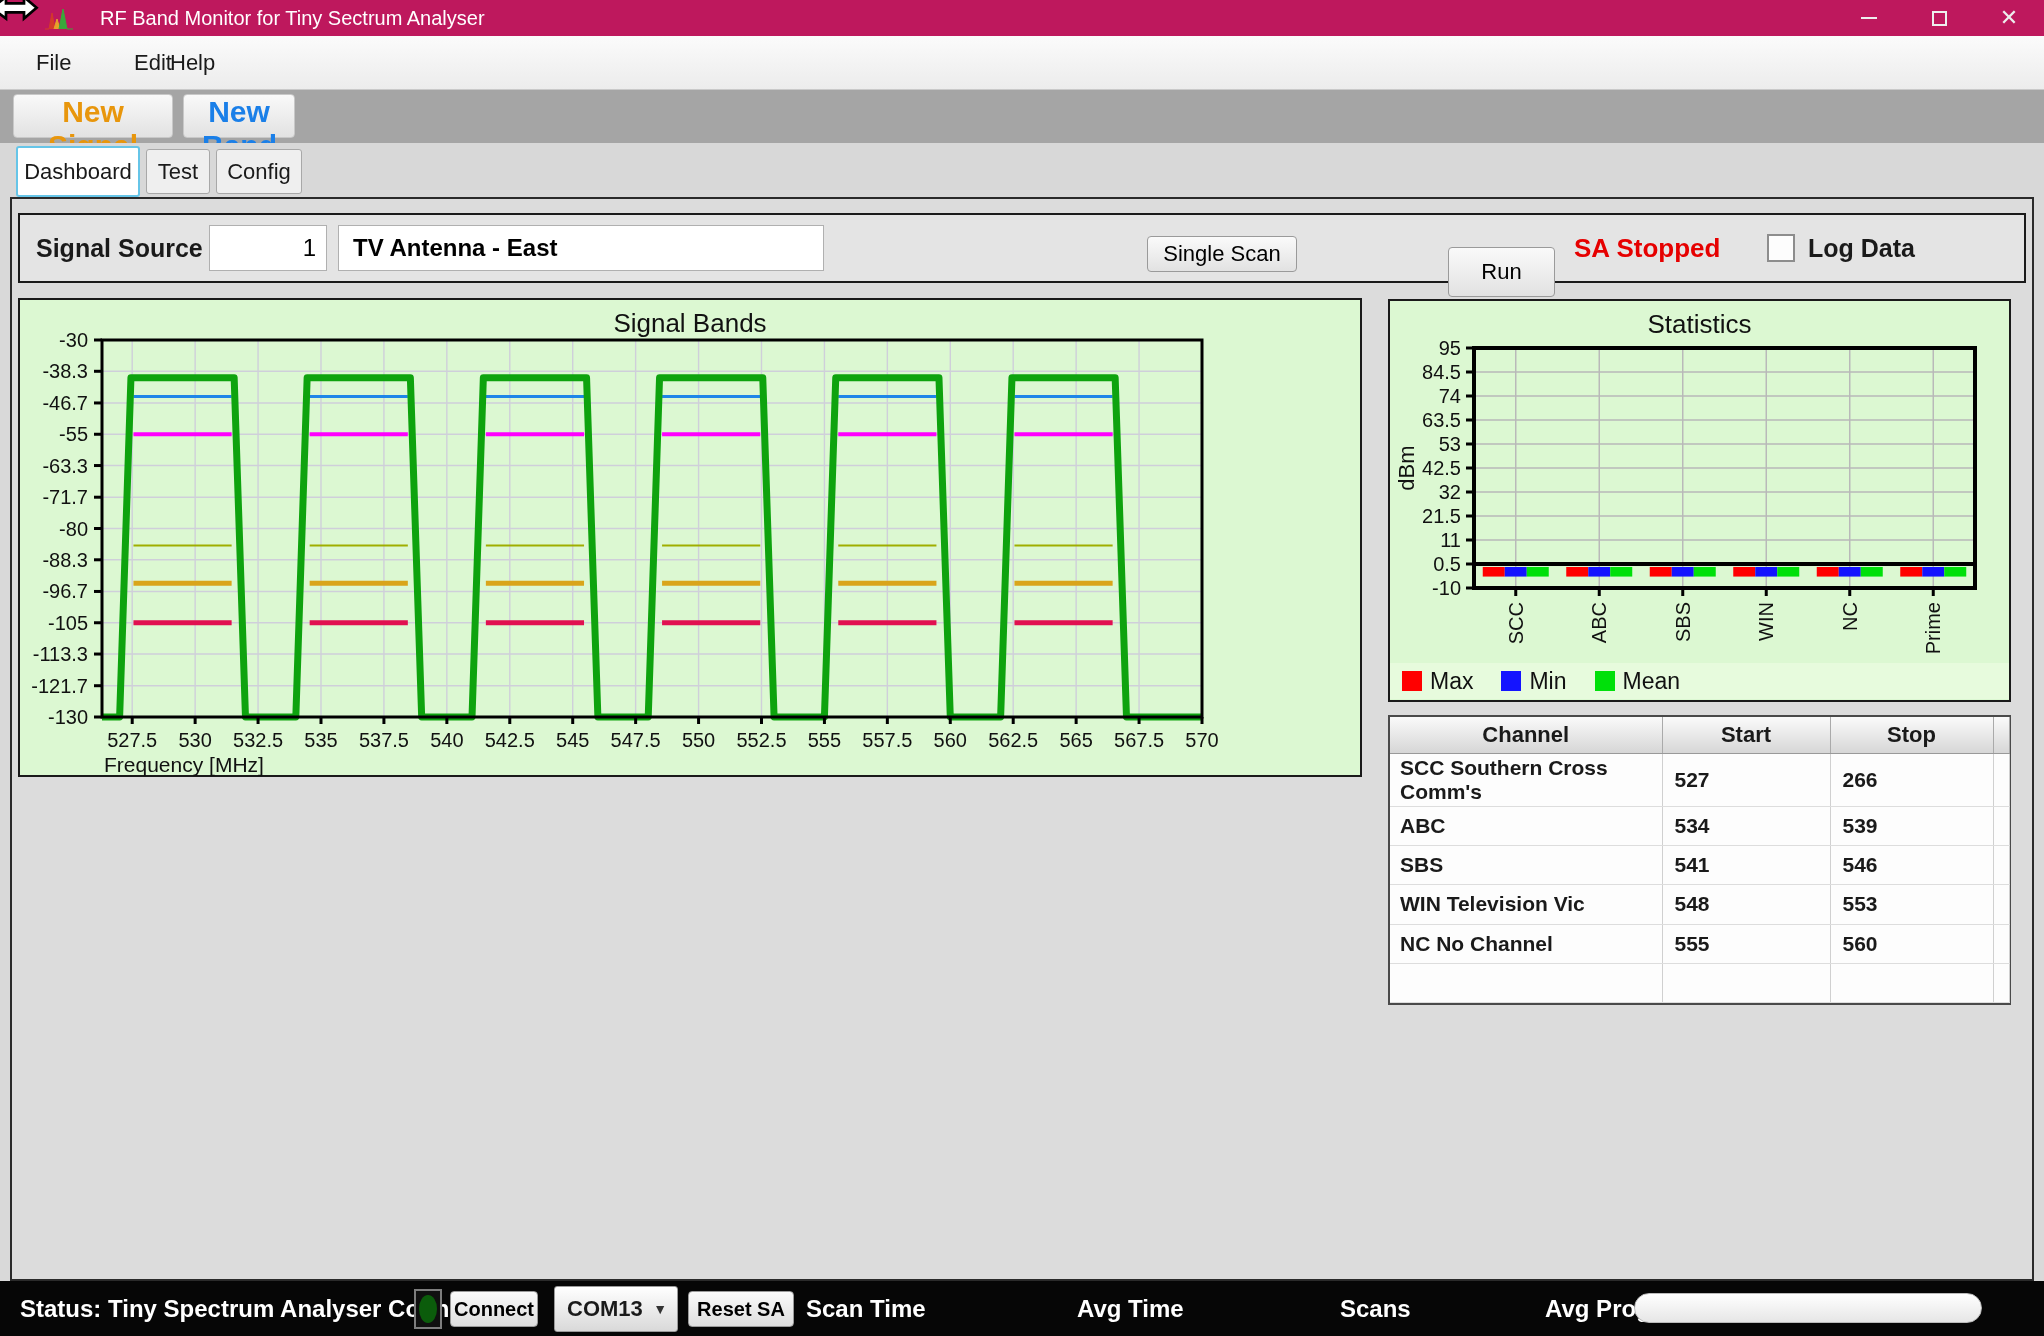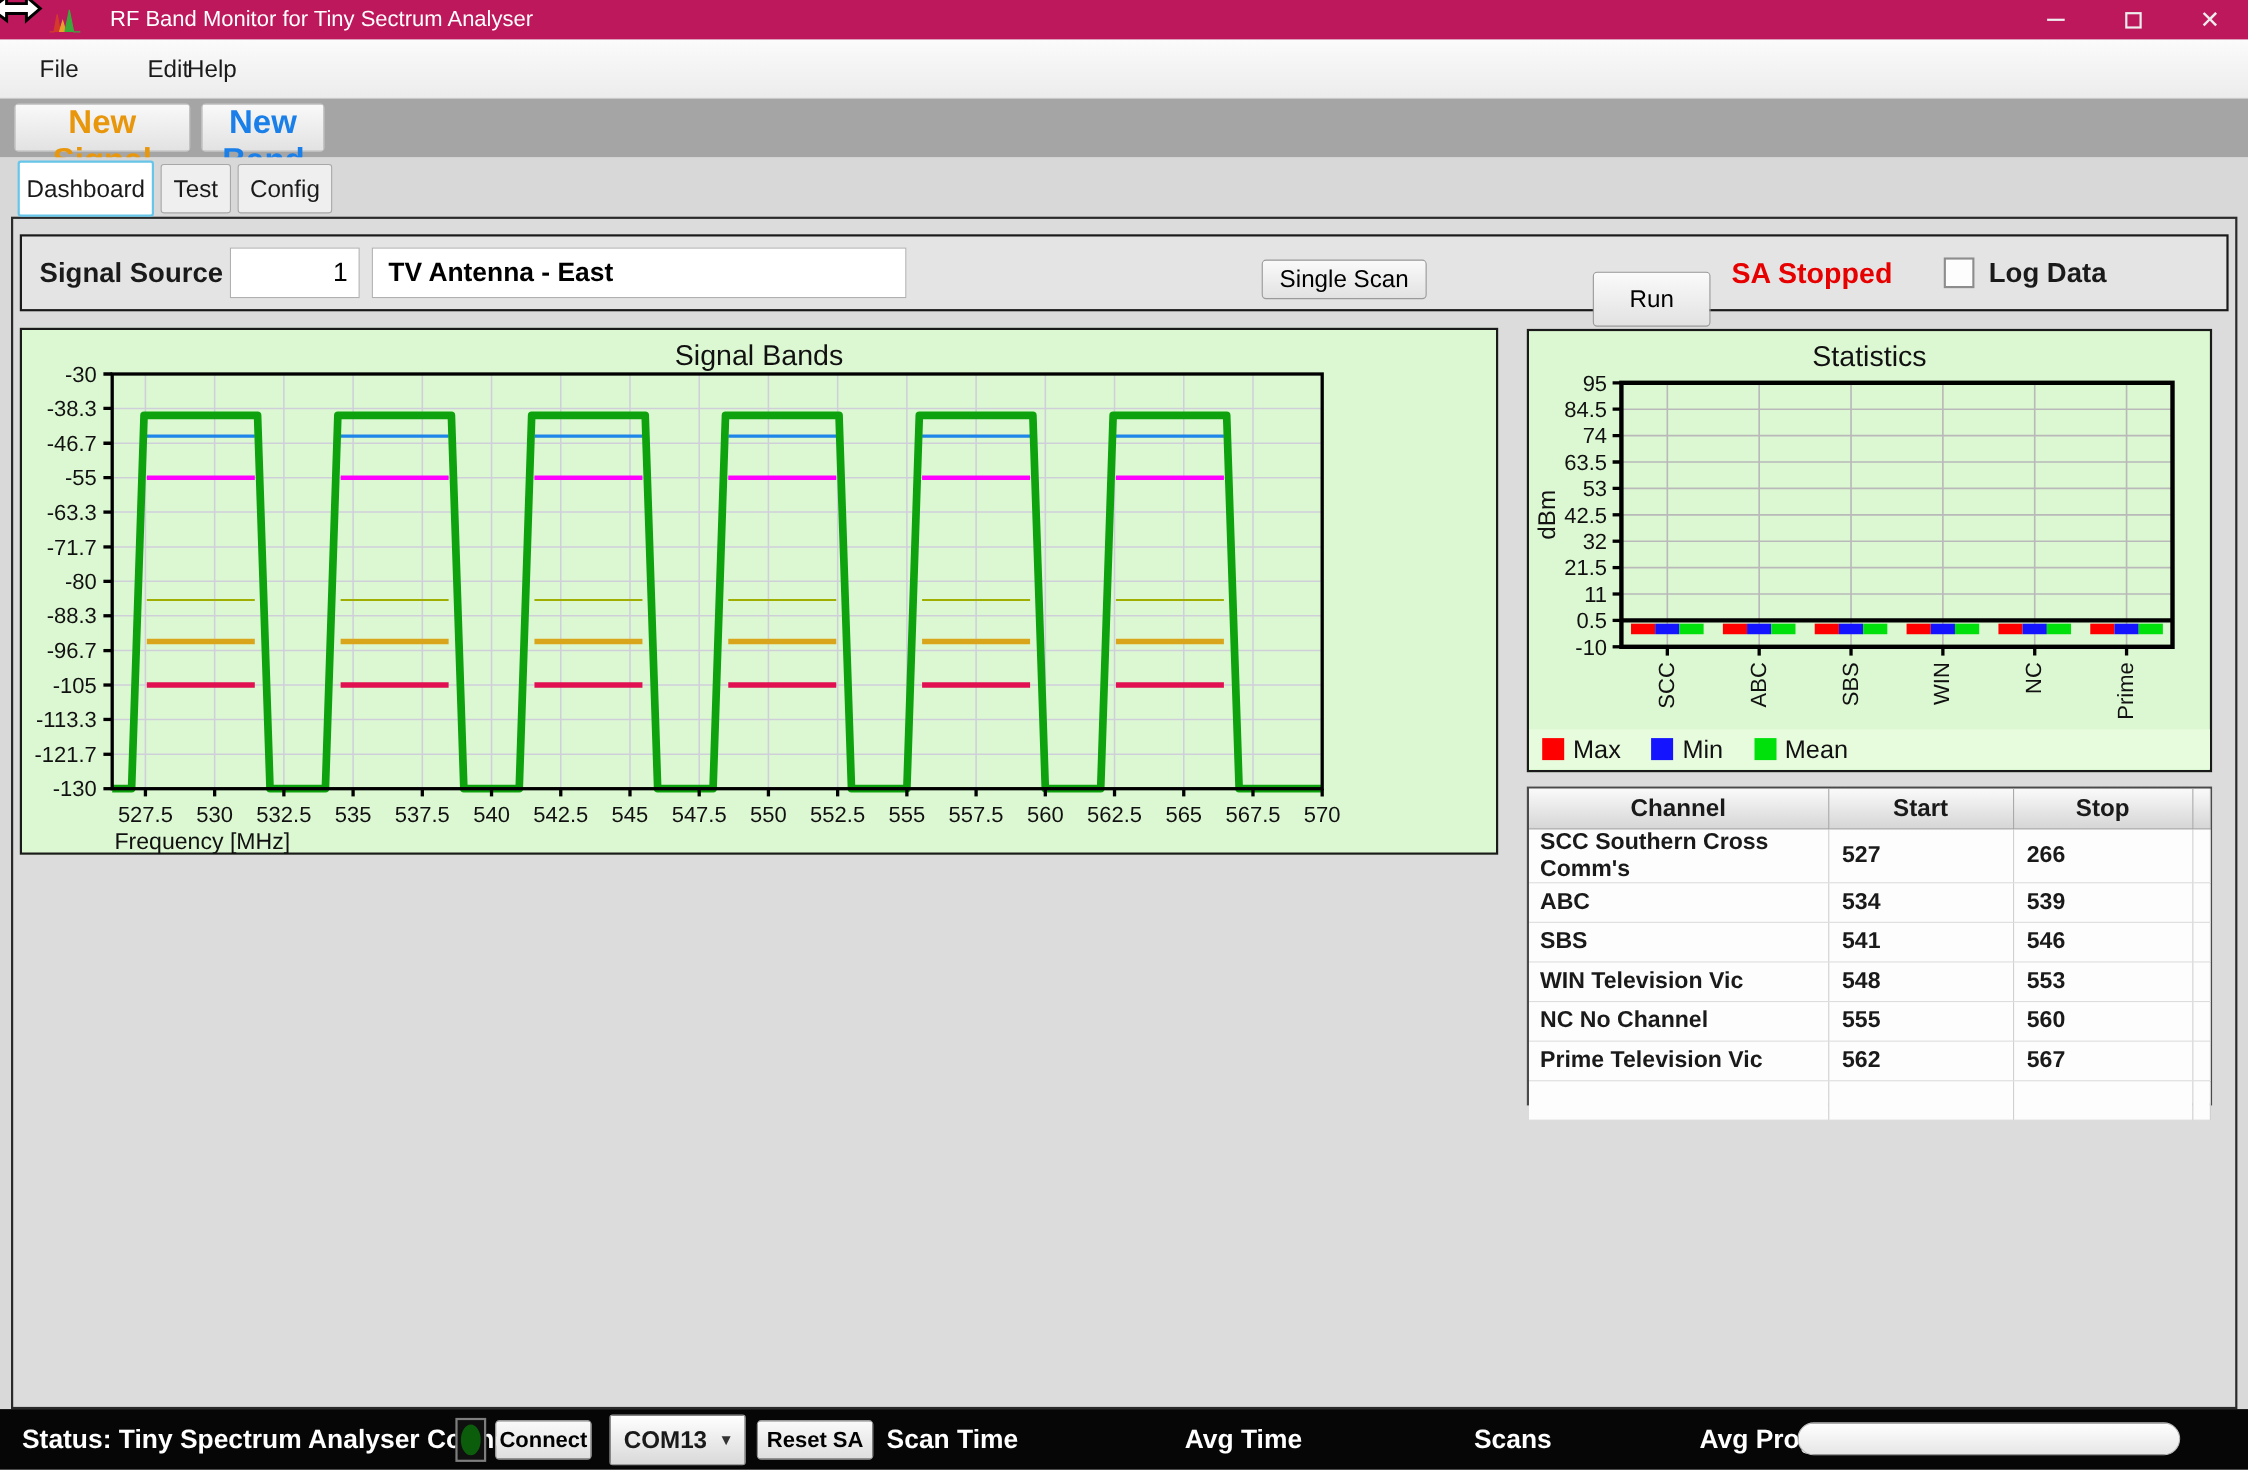--- a/index.html
+++ b/index.html
@@ -406,26 +406,20 @@
             <td class="num">553</td>
               <td></td>
           </tr>
           <tr>
             <td>NC No Channel</td>
             <td class="num">555</td>
             <td class="num">560</td>
               <td></td>
           </tr>
           <tr>
-            <td>Prime Television Vic</td>
-            <td class="num">562</td>
-            <td class="num">567</td>
-              <td></td>
-          </tr>
-          <tr>
               <td></td>
               <td class="num"></td>
               <td class="num"></td>
               <td></td>
             </tr>
         </tbody>
       </table>
     </div>
   </div>
 

